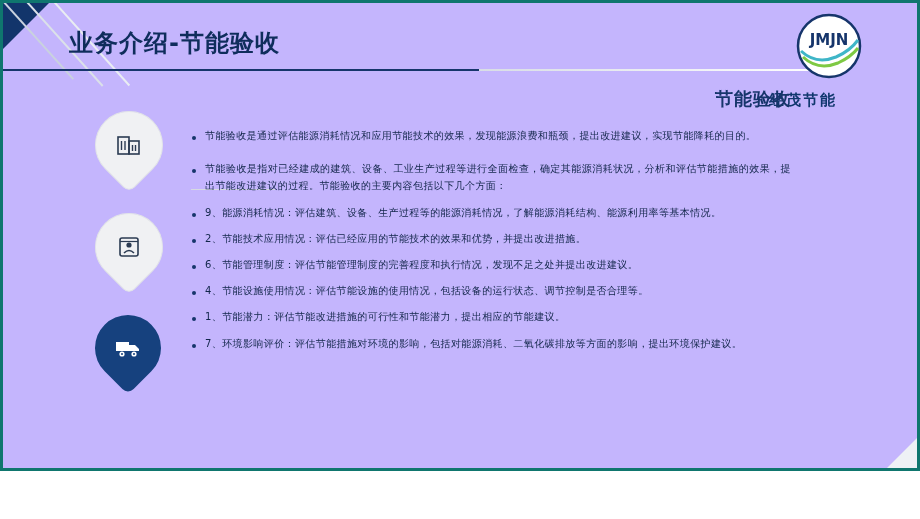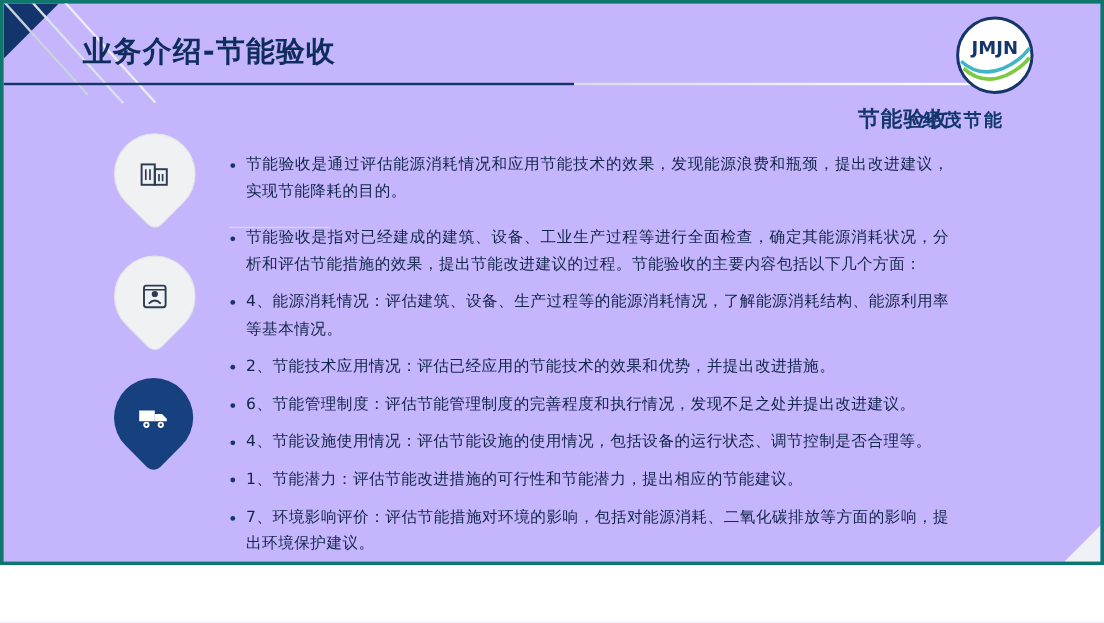--- a/index.html
+++ b/index.html
@@ -150,21 +150,21 @@
     font-size: 18px;
     font-weight: bold;
     color: #16356b;
     margin-bottom: 16px;
     letter-spacing: 1px;
     text-align: right;
   }
   .para {
     position: relative;
     font-family: "DejaVu Sans", sans-serif;
-    font-size: 13px;
+    font-size: 10px;
     line-height: 1.72;
     color: #12264a;
     margin: 0 0 9px 0;
     padding-left: 14px;
     letter-spacing: 0.4px;
     text-align: justify;
   }
   .para::before {
     content: "";
     position: absolute;
@@ -251,21 +251,21 @@
 
   <div class="divider" style="top:186px;"></div>
 
   <div class="content">
     <div class="sub-title">节能验收</div>
 
     <p class="para">节能验收是通过评估能源消耗情况和应用节能技术的效果，发现能源浪费和瓶颈，提出改进建议，实现节能降耗的目的。</p>
 
     <p class="para group-gap">节能验收是指对已经建成的建筑、设备、工业生产过程等进行全面检查，确定其能源消耗状况，分析和评估节能措施的效果，提出节能改进建议的过程。节能验收的主要内容包括以下几个方面：</p>
 
-    <p class="para">4、能源消耗情况：评估建筑、设备、生产过程等的能源消耗情况，了解能源消耗结构、能源利用率等基本情况。</p>
+    <p class="para">9、能源消耗情况：评估建筑、设备、生产过程等的能源消耗情况，了解能源消耗结构、能源利用率等基本情况。</p>
     <p class="para">2、节能技术应用情况：评估已经应用的节能技术的效果和优势，并提出改进措施。</p>
     <p class="para">6、节能管理制度：评估节能管理制度的完善程度和执行情况，发现不足之处并提出改进建议。</p>
     <p class="para">4、节能设施使用情况：评估节能设施的使用情况，包括设备的运行状态、调节控制是否合理等。</p>
     <p class="para">1、节能潜力：评估节能改进措施的可行性和节能潜力，提出相应的节能建议。</p>
     <p class="para">7、环境影响评价：评估节能措施对环境的影响，包括对能源消耗、二氧化碳排放等方面的影响，提出环境保护建议。</p>
   </div>
 
 </div>
 
 </body></html>

